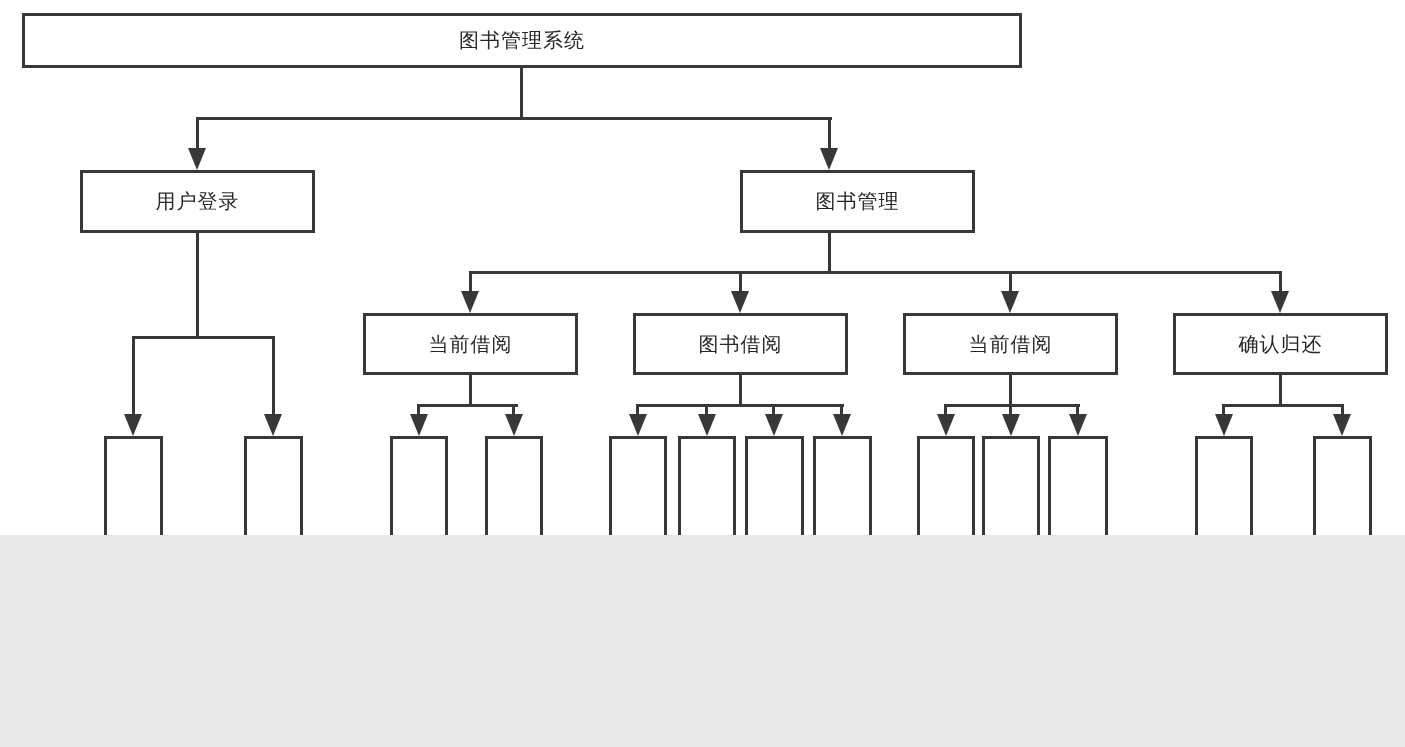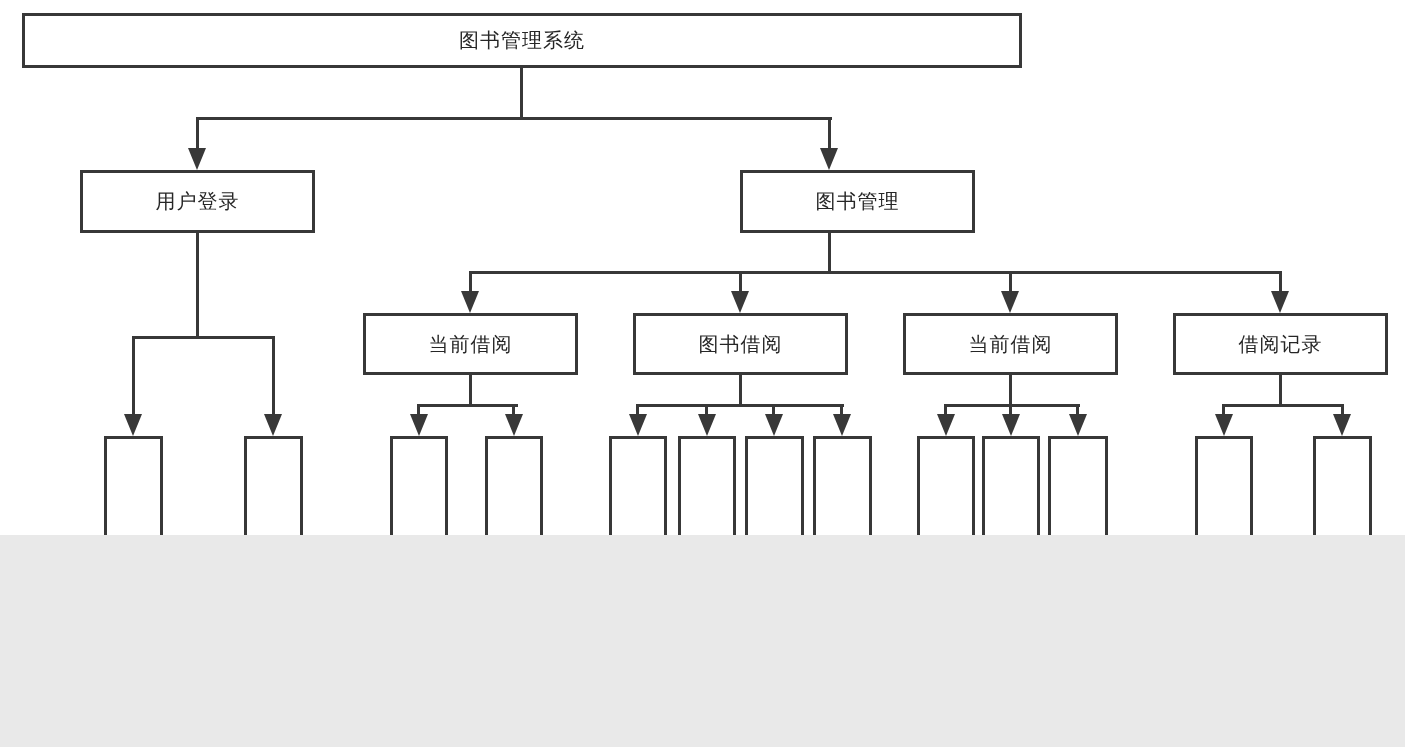--- a/index.html
+++ b/index.html
@@ -143,21 +143,21 @@
   <div class="box" style="left:363px; top:313px; width:215px; height:62px;">
     <span>当前借阅</span>
   </div>
   <div class="box" style="left:903px; top:313px; width:215px; height:62px;">
     <span>当前借阅</span>
   </div>
   <div class="box" style="left:633px; top:313px; width:215px; height:62px;">
     <span>图书借阅</span>
   </div>
   <div class="box" style="left:1173px; top:313px; width:215px; height:62px;">
-    <span>借阅记录</span>
+    <span>确认归还</span>
   </div>
 
   <div class="box tall" style="left:104px; top:436px; width:59px; height:300px;">
     <span class="vlabel">用户登录</span>
   </div>
   <div class="box tall" style="left:244px; top:436px; width:59px; height:300px;">
     <span class="vlabel">注销登录</span>
   </div>
 
   <div class="box tall" style="left:390px; top:436px; width:58px; height:300px;">

